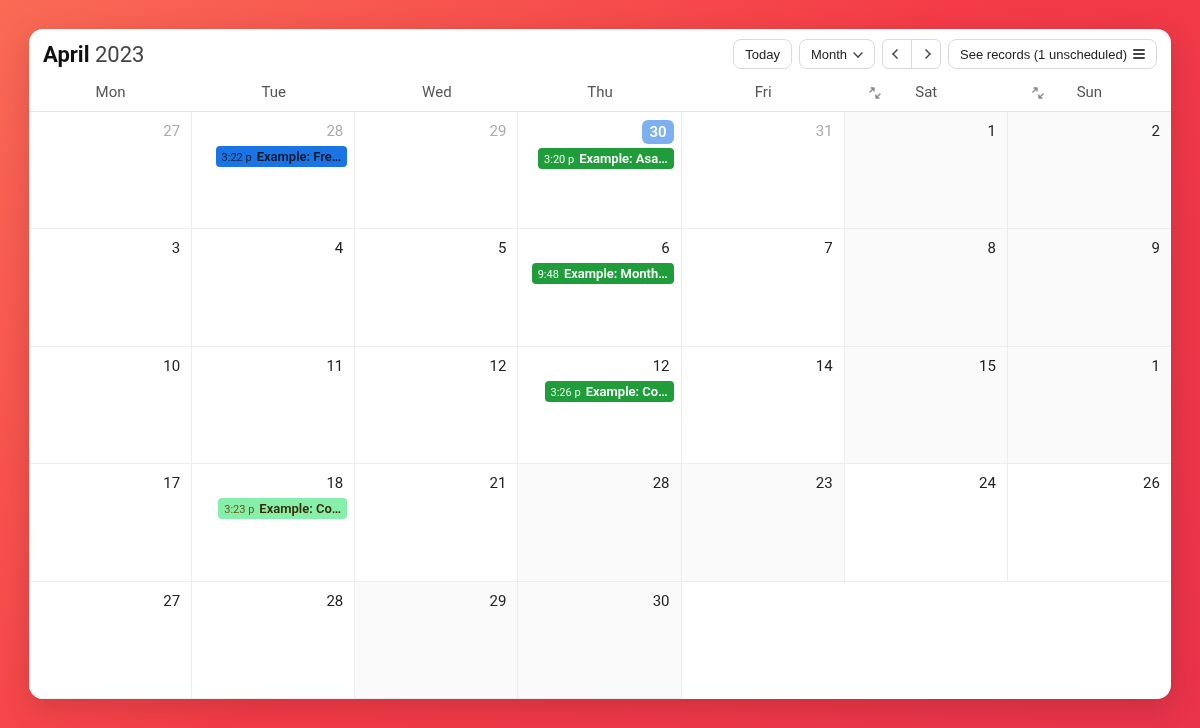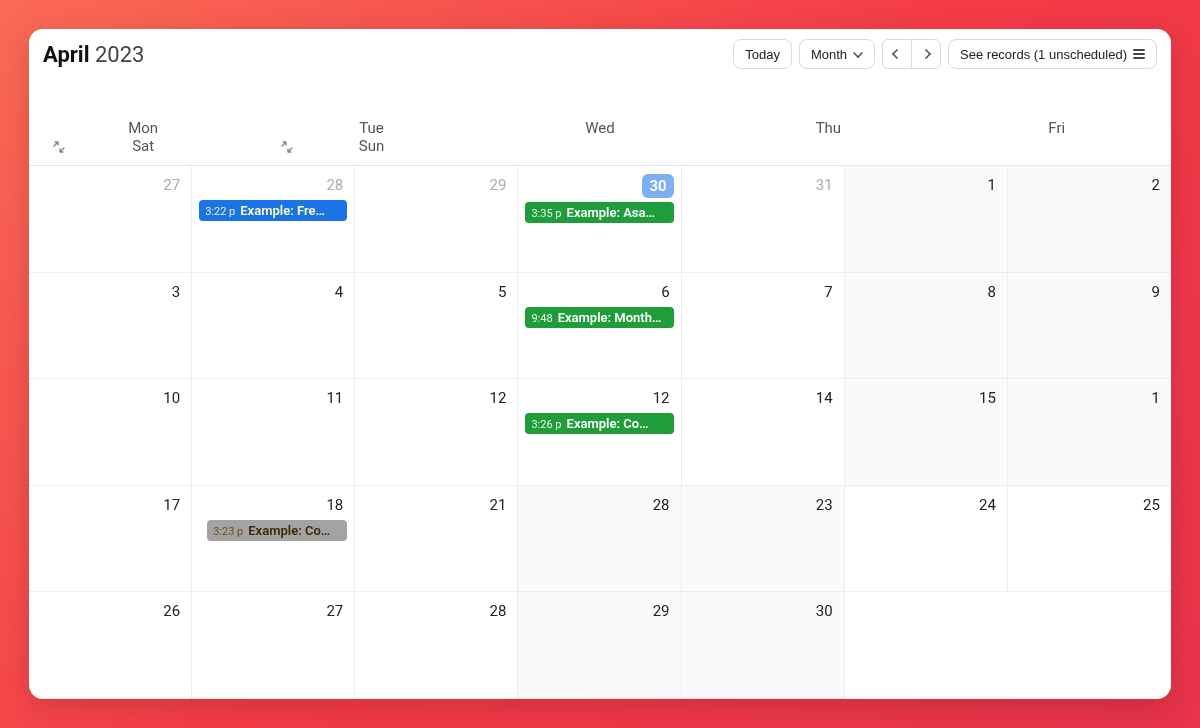--- a/index.html
+++ b/index.html
@@ -49,24 +49,23 @@
   .btn-group .btn:last-child { border-radius: 0 6px 6px 0; }
   .chev { width: 10px; height: 10px; border: solid #444; border-width: 0 2px 2px 0; display: inline-block; }
   .chev.down { transform: rotate(45deg) scale(0.7); margin-top: -3px; }
   .chev.left { transform: rotate(135deg) scale(0.7); }
   .chev.right { transform: rotate(-45deg) scale(0.7); }
   .list-icon { display:inline-flex; flex-direction:column; gap:2px; }
   .list-icon span { width:12px; height:2px; background:#444; border-radius:1px; display:block; }
 
   .dow-row {
     display: grid;
-    grid-template-columns: repeat(5, 1fr);
+    grid-template-columns: repeat(7, 1fr);
     border-bottom: 1px solid #e6e6e6;
     padding: 6px 0 10px 0;
-    margin-top: 36px;
   }
   .dow {
     text-align: center;
     font-size: 15px;
     color: #555;
     position: relative;
   }
   .dow .collapse-icon {
     position: absolute;
     left: 24px;
@@ -83,20 +82,21 @@
     grid-template-rows: repeat(5, 1fr);
   }
   .cell {
     border-right: 1px solid #ededed;
     border-bottom: 1px solid #ededed;
     padding: 8px 7px 8px 7px;
     display: flex;
     flex-direction: column;
     gap: 4px;
     min-width: 0;
+    align-items: flex-end;
   }
   .cell:nth-child(7n) { border-right: none; }
   .cell.weekend { background: #fafafa; }
   .daynum {
     align-self: flex-end;
     font-size: 15px;
     color: #222;
     padding: 2px 4px;
     border-radius: 6px;
   }
@@ -113,23 +113,23 @@
     font-size: 13px;
     display: flex;
     align-items: baseline;
     gap: 5px;
     white-space: nowrap;
     overflow: hidden;
     cursor: pointer;
   }
   .event .time { font-size: 11px; opacity: 0.92; }
   .event .lbl { overflow: hidden; text-overflow: ellipsis; font-weight: 600; }
-  .ev-blue   { background:#1b74e4; color:#fef9c3; }
+  .ev-blue   { background:#1b74e4; color:#0f172a; }
   .ev-green  { background:#1f9d3a; color:#fff; }
-  .ev-orange { background:#a3a3a3; color:#3a2a00;margin-left:8px; }
+  .ev-orange { background:#86efac; color:#3a2a00;margin-left:8px; }
   .ev-orange .time { color:#6a4a00; }
 </style>
 </head>
 <body>
 
 <div class="card">
   <div class="header">
     <div class="title">
       <span class="month">April</span>
       <span class="year">2023</span>
@@ -195,21 +195,21 @@
           <span class="time">3:22 p</span>
           <span class="lbl">Example: Fre…</span>
         </div>
       </div>
       <div class="cell">
         <div class="daynum other">29</div>
       </div>
       <div class="cell">
         <div class="daynum other today">30</div>
         <div class="event ev-green">
-          <span class="time">3:35 p</span>
+          <span class="time">3:20 p</span>
           <span class="lbl">Example: Asa…</span>
         </div>
       </div>
       <div class="cell">
         <div class="daynum other">31</div>
       </div>
       <div class="cell weekend">
         <div class="daynum">1</div>
       </div>
       <div class="cell weekend">
@@ -281,23 +281,20 @@
       <div class="cell weekend">
         <div class="daynum">28</div>
       </div>
       <div class="cell weekend">
         <div class="daynum">23</div>
       </div>
       <div class="cell">
         <div class="daynum">24</div>
       </div>
       <div class="cell">
-        <div class="daynum">25</div>
-      </div>
-      <div class="cell">
         <div class="daynum">26</div>
       </div>
       <div class="cell">
         <div class="daynum">27</div>
       </div>
       <div class="cell">
         <div class="daynum">28</div>
       </div>
       <div class="cell weekend">
         <div class="daynum">29</div>

